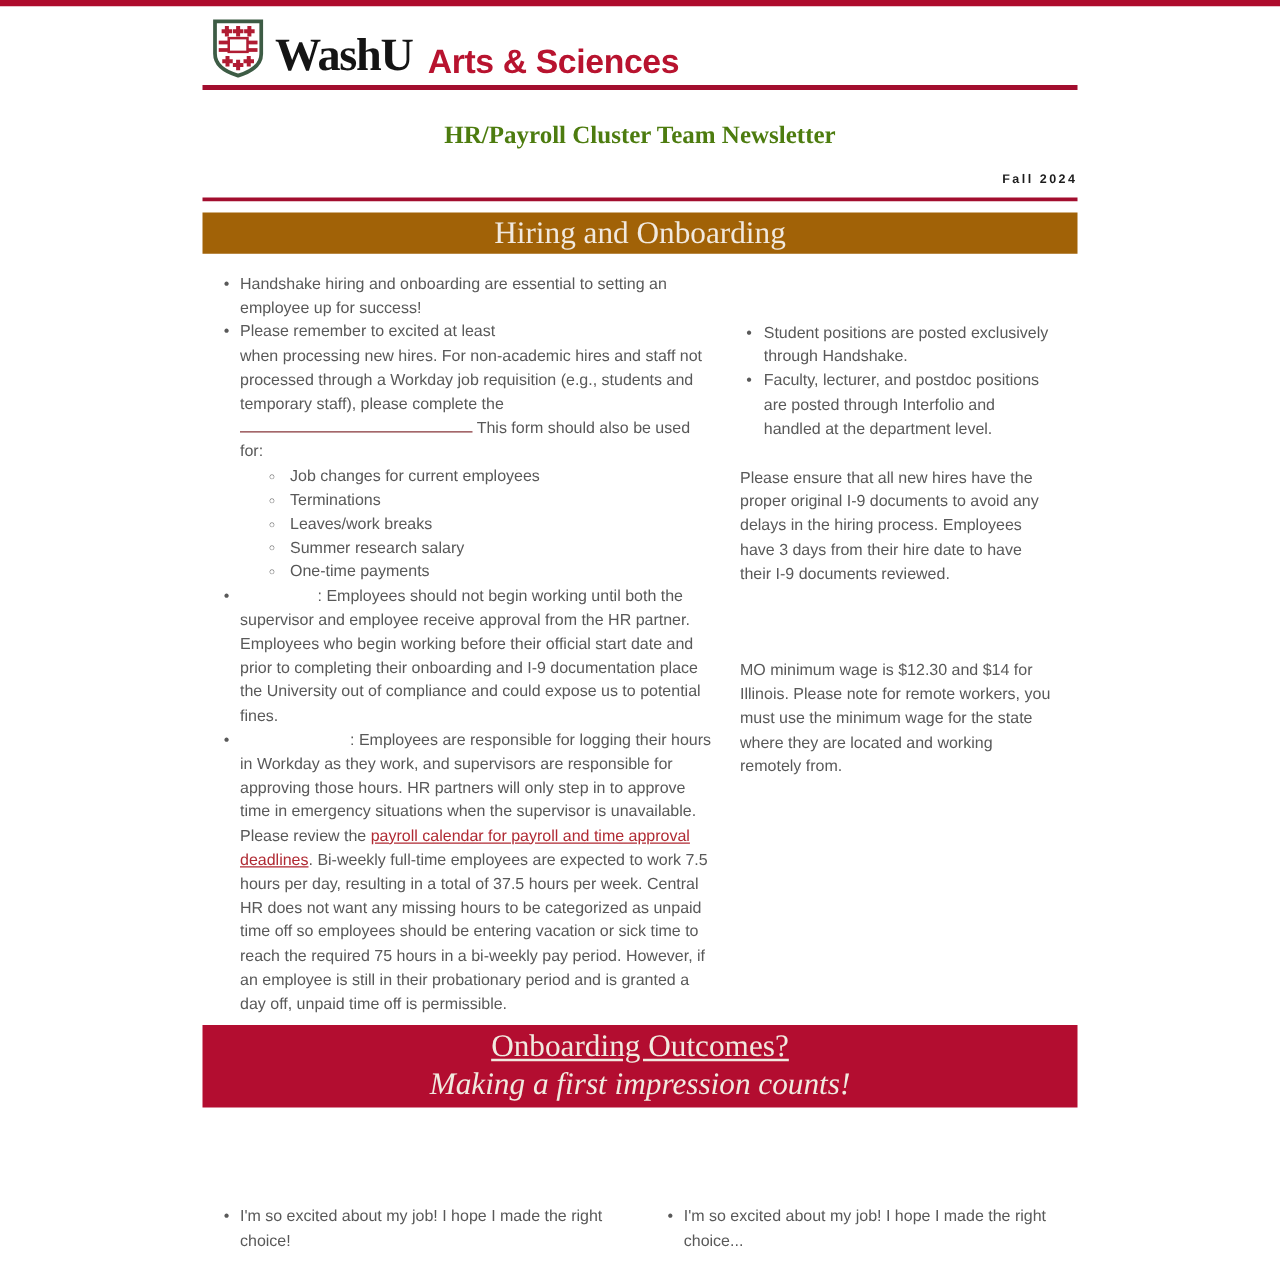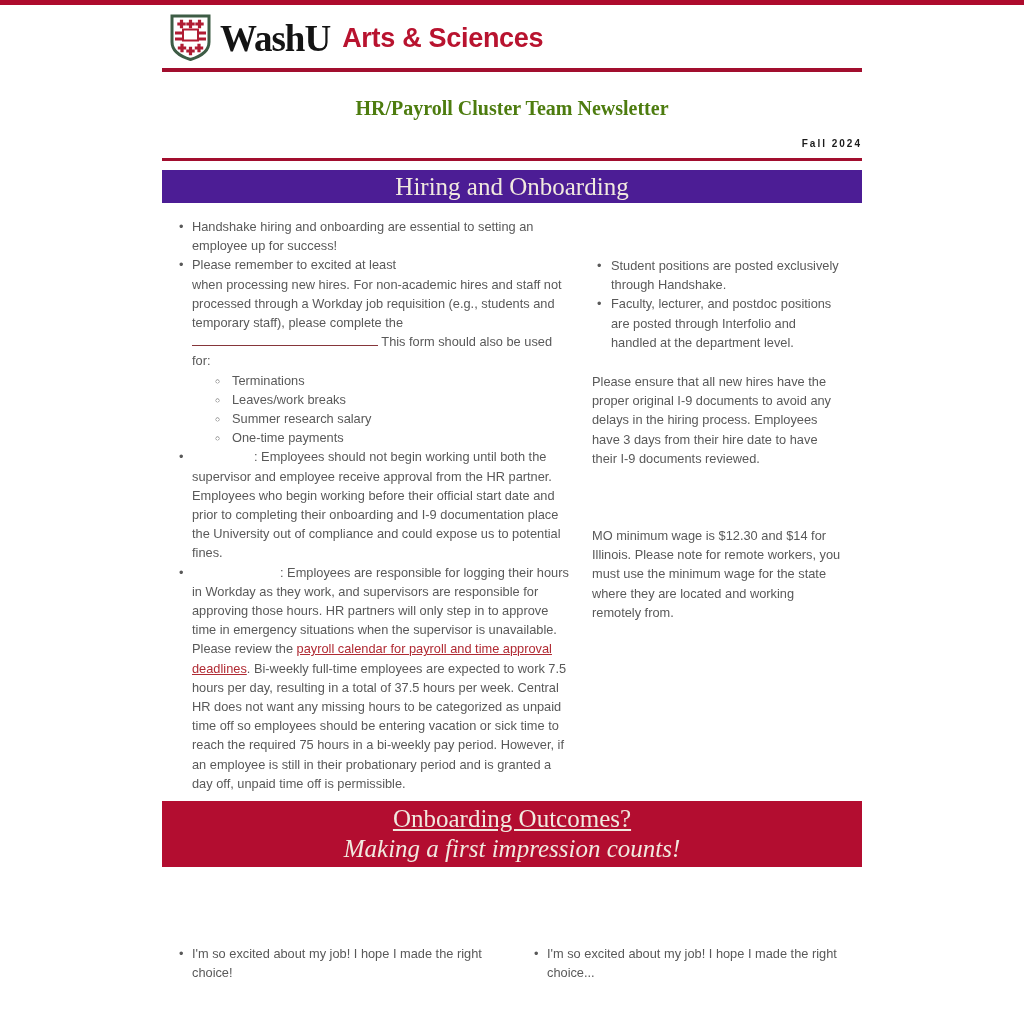--- a/index.html
+++ b/index.html
@@ -3,41 +3,41 @@
 <meta charset="utf-8">
 <style>
   html,body{margin:0;padding:0;}
   body{
     width:1024px;height:1024px;overflow:hidden;background:#ffffff;
     font-family:"Liberation Sans", sans-serif;
   }
   .topbar{width:100%;height:5px;background:#ae0b2d;}
   .content{width:700px;margin:0 auto;}
   
-  .logo-row{display:flex;align-items:center;padding:8px 0 0 8px;height:50px;}
+  .logo-row{display:flex;align-items:flex-end;padding:8px 0 0 8px;height:50px;}
   .logo-washu{
     font-family:"Liberation Serif", serif;font-weight:bold;font-size:37px;
     color:#141414;margin-left:9px;letter-spacing:-1px;line-height:1;
   }
   .logo-as{
     font-size:27px;color:#b8132f;margin-left:12px;font-weight:600;
     letter-spacing:-0.3px;line-height:1;
   }
   .rule{height:4px;background:#a20e2e;margin-top:5px;}
   .rule.thin{height:3px;margin-top:8px;}
   .page-title{
     text-align:center;font-family:"Liberation Serif", serif;font-weight:bold;
     font-size:20px;line-height:32px;color:#4d7c0f;margin-top:20px;
   }
   .issue-line{
     text-align:right;font-size:10px;font-weight:bold;letter-spacing:2px;
     color:#1c1c1c;margin-top:14px;line-height:12px;
   }
   .banner{
-    margin-top:9px;background:#4c1d95;color:#f1e9df;text-align:center;
+    margin-top:9px;background:#a16207;color:#f1e9df;text-align:center;
     font-family:"Liberation Serif", serif;font-size:25px;height:33px;line-height:33px;
   }
   .banner2{
     margin-top:8px;background:#b30d30;color:#f1e9df;text-align:center;
     font-family:"Liberation Serif", serif;padding:3px 0;height:60px;
   }
   .banner2 .l1{font-size:25px;line-height:30px;text-decoration:underline;}
   .banner2 .l2{font-size:25px;line-height:30px;font-style:italic;}
   
   .columns{display:flex;margin-top:14px;color:#595959;font-size:12.8px;line-height:19.2px;}
@@ -107,20 +107,21 @@
 
     <div class="col-left">
       <ul>
         <li class="b"><span>Handshake hiring and onboarding are essential to setting an employee up for success!</span></li>
         <li class="b">
           <span>Please remember to excited at least</span><br>
           <span>when processing new hires. For non-academic hires and staff not processed through a Workday job requisition (e.g., students and temporary staff), please complete the</span>
           <span class="blank-line"></span>
           <span>This form should also be used for:</span>
           <ul class="sub">
+            <li>Job changes for current employees</li>
             <li>Terminations</li>
             <li>Leaves/work breaks</li>
             <li>Summer research salary</li>
             <li>One-time payments</li>
           </ul>
         </li>
         <li class="b"><span class="gap g1"></span><span>: Employees should not begin working until both the supervisor and employee receive approval from the HR partner.  Employees who begin working before their official start date and prior to completing their onboarding and I-9 documentation place the University out of compliance and could expose us to potential fines.</span></li>
         <li class="b"><span class="gap g2"></span><span>: Employees are responsible for logging their hours in Workday as they work, and supervisors are responsible for approving those hours. HR partners will only step in to approve time in emergency situations when the supervisor is unavailable.  Please review the</span>
           <a class="link">payroll calendar for payroll and time approval deadlines</a><span>. Bi-weekly full-time employees are expected to work 7.5 hours per day, resulting in a total of 37.5 hours per week. Central HR does not want any missing hours to be categorized as unpaid time off so employees should be entering vacation or sick time to reach the required 75 hours in a bi-weekly pay period. However, if an employee is still in their probationary period and is granted a day off, unpaid time off is permissible.</span></li>
       </ul>

